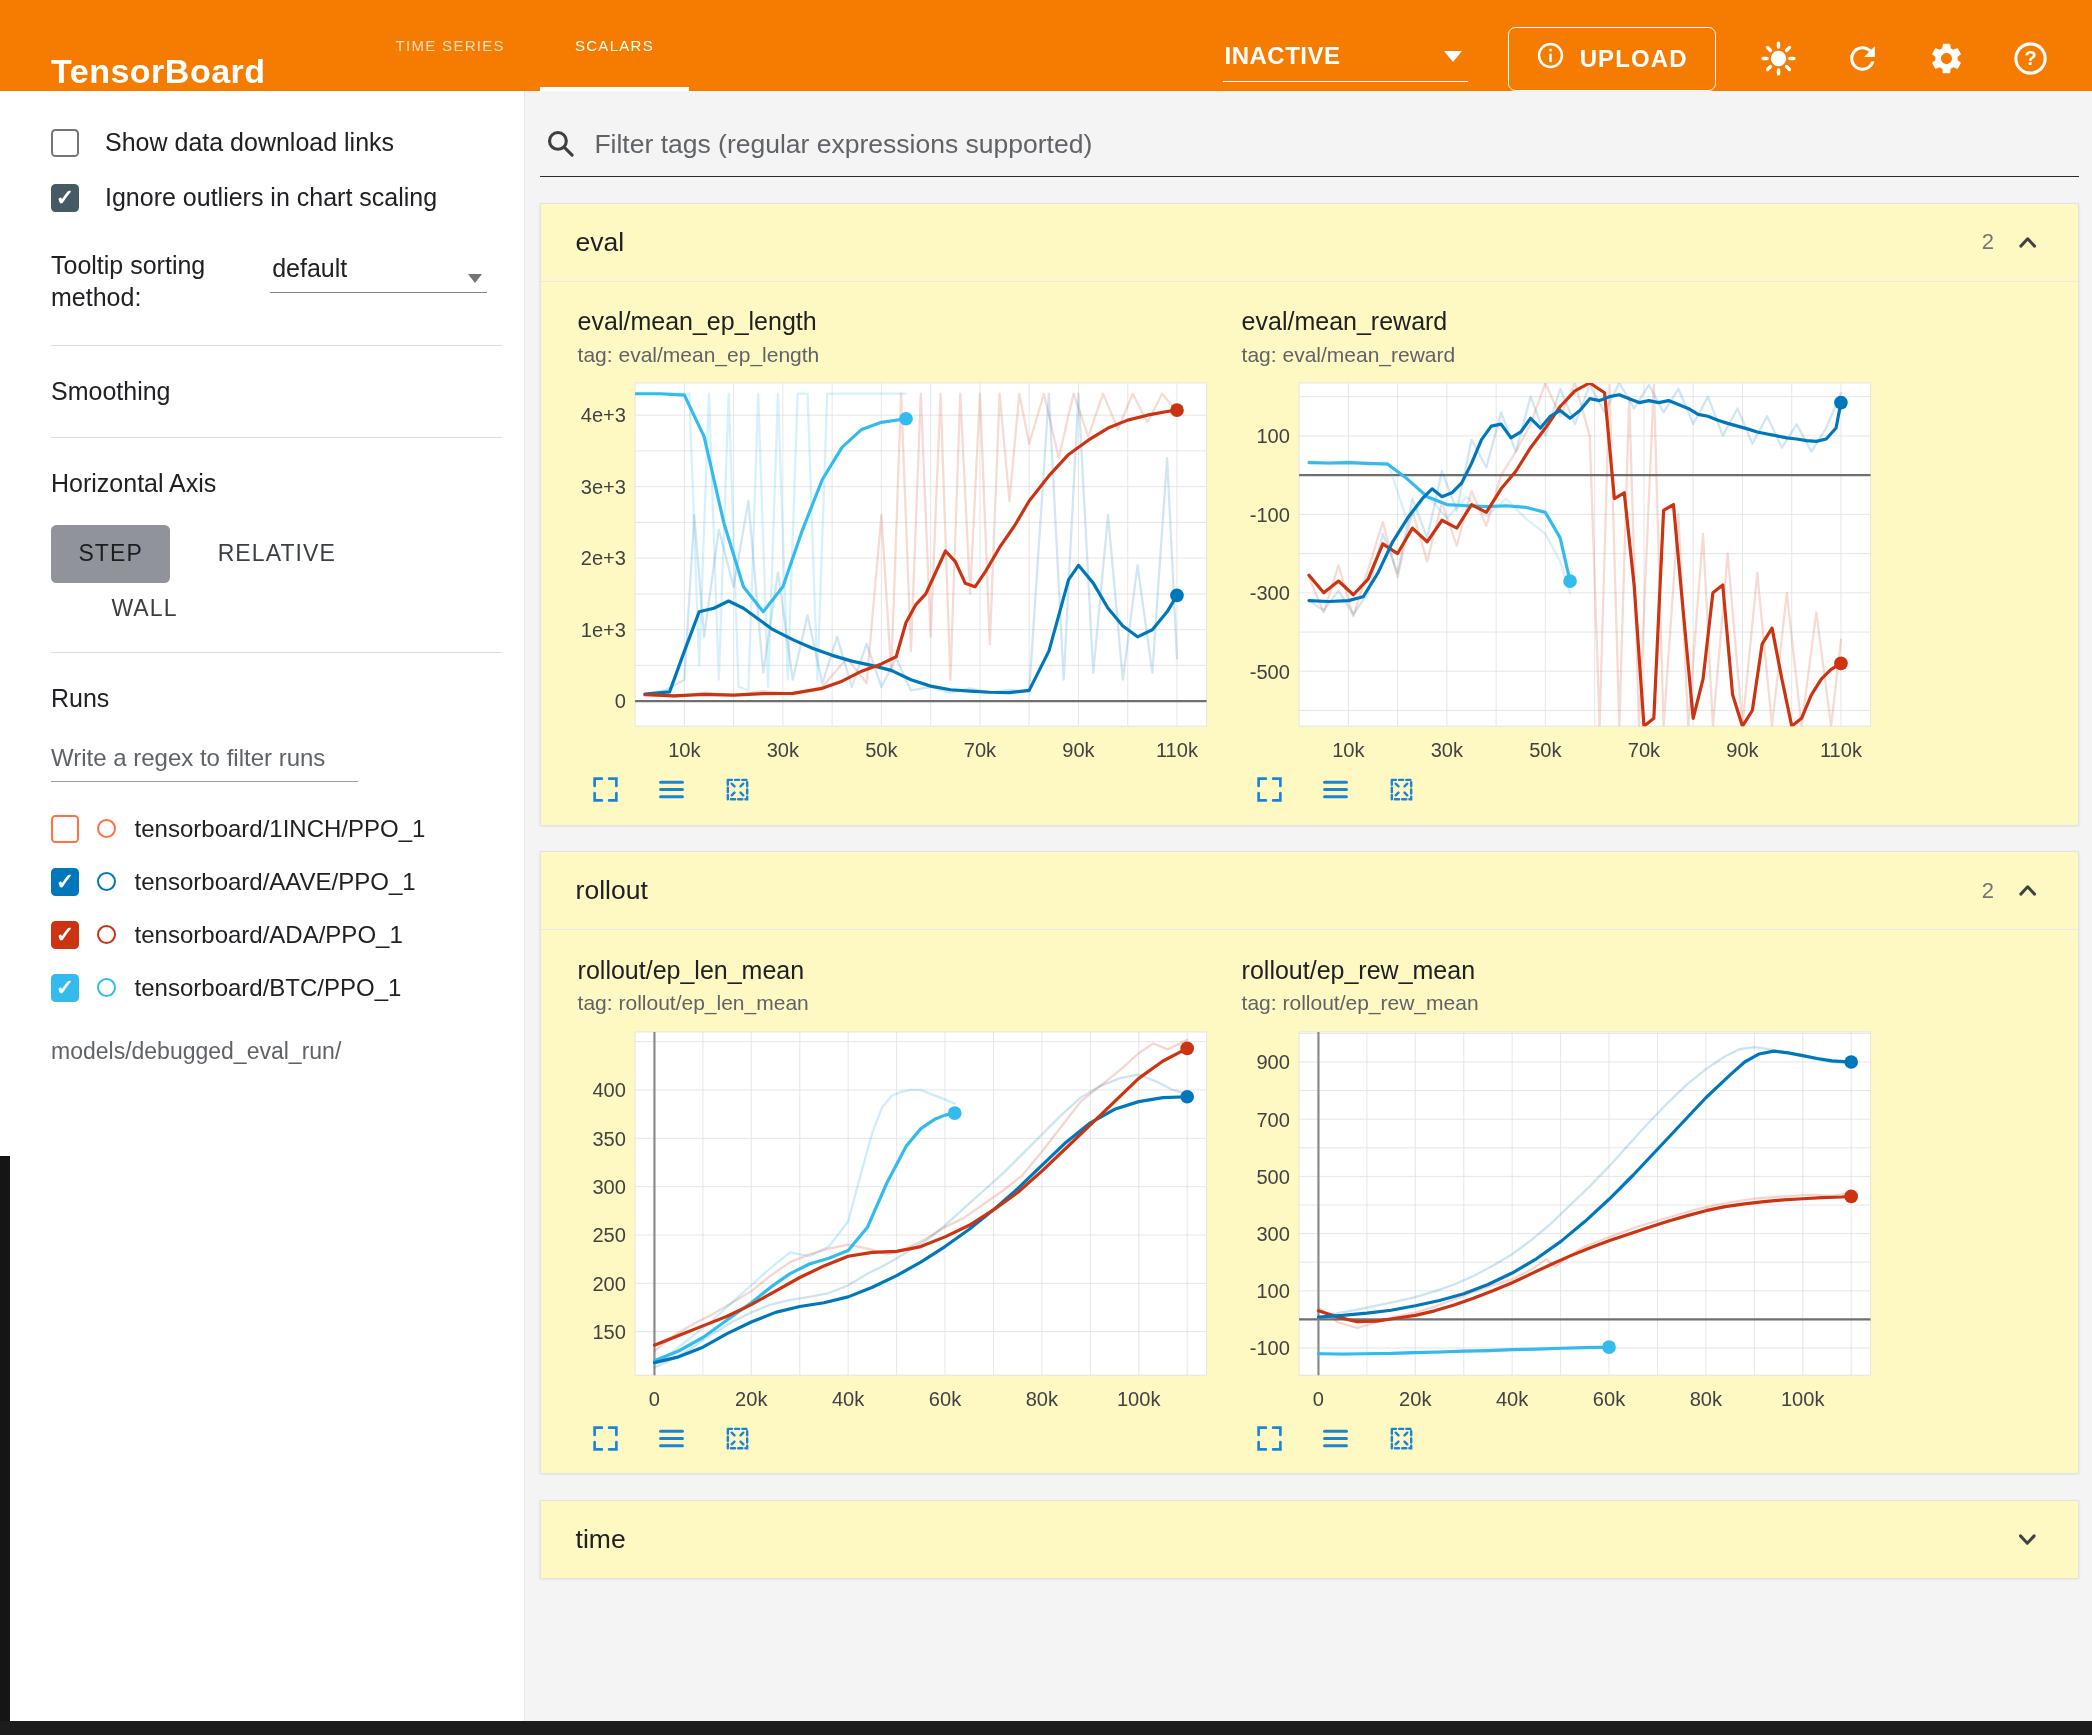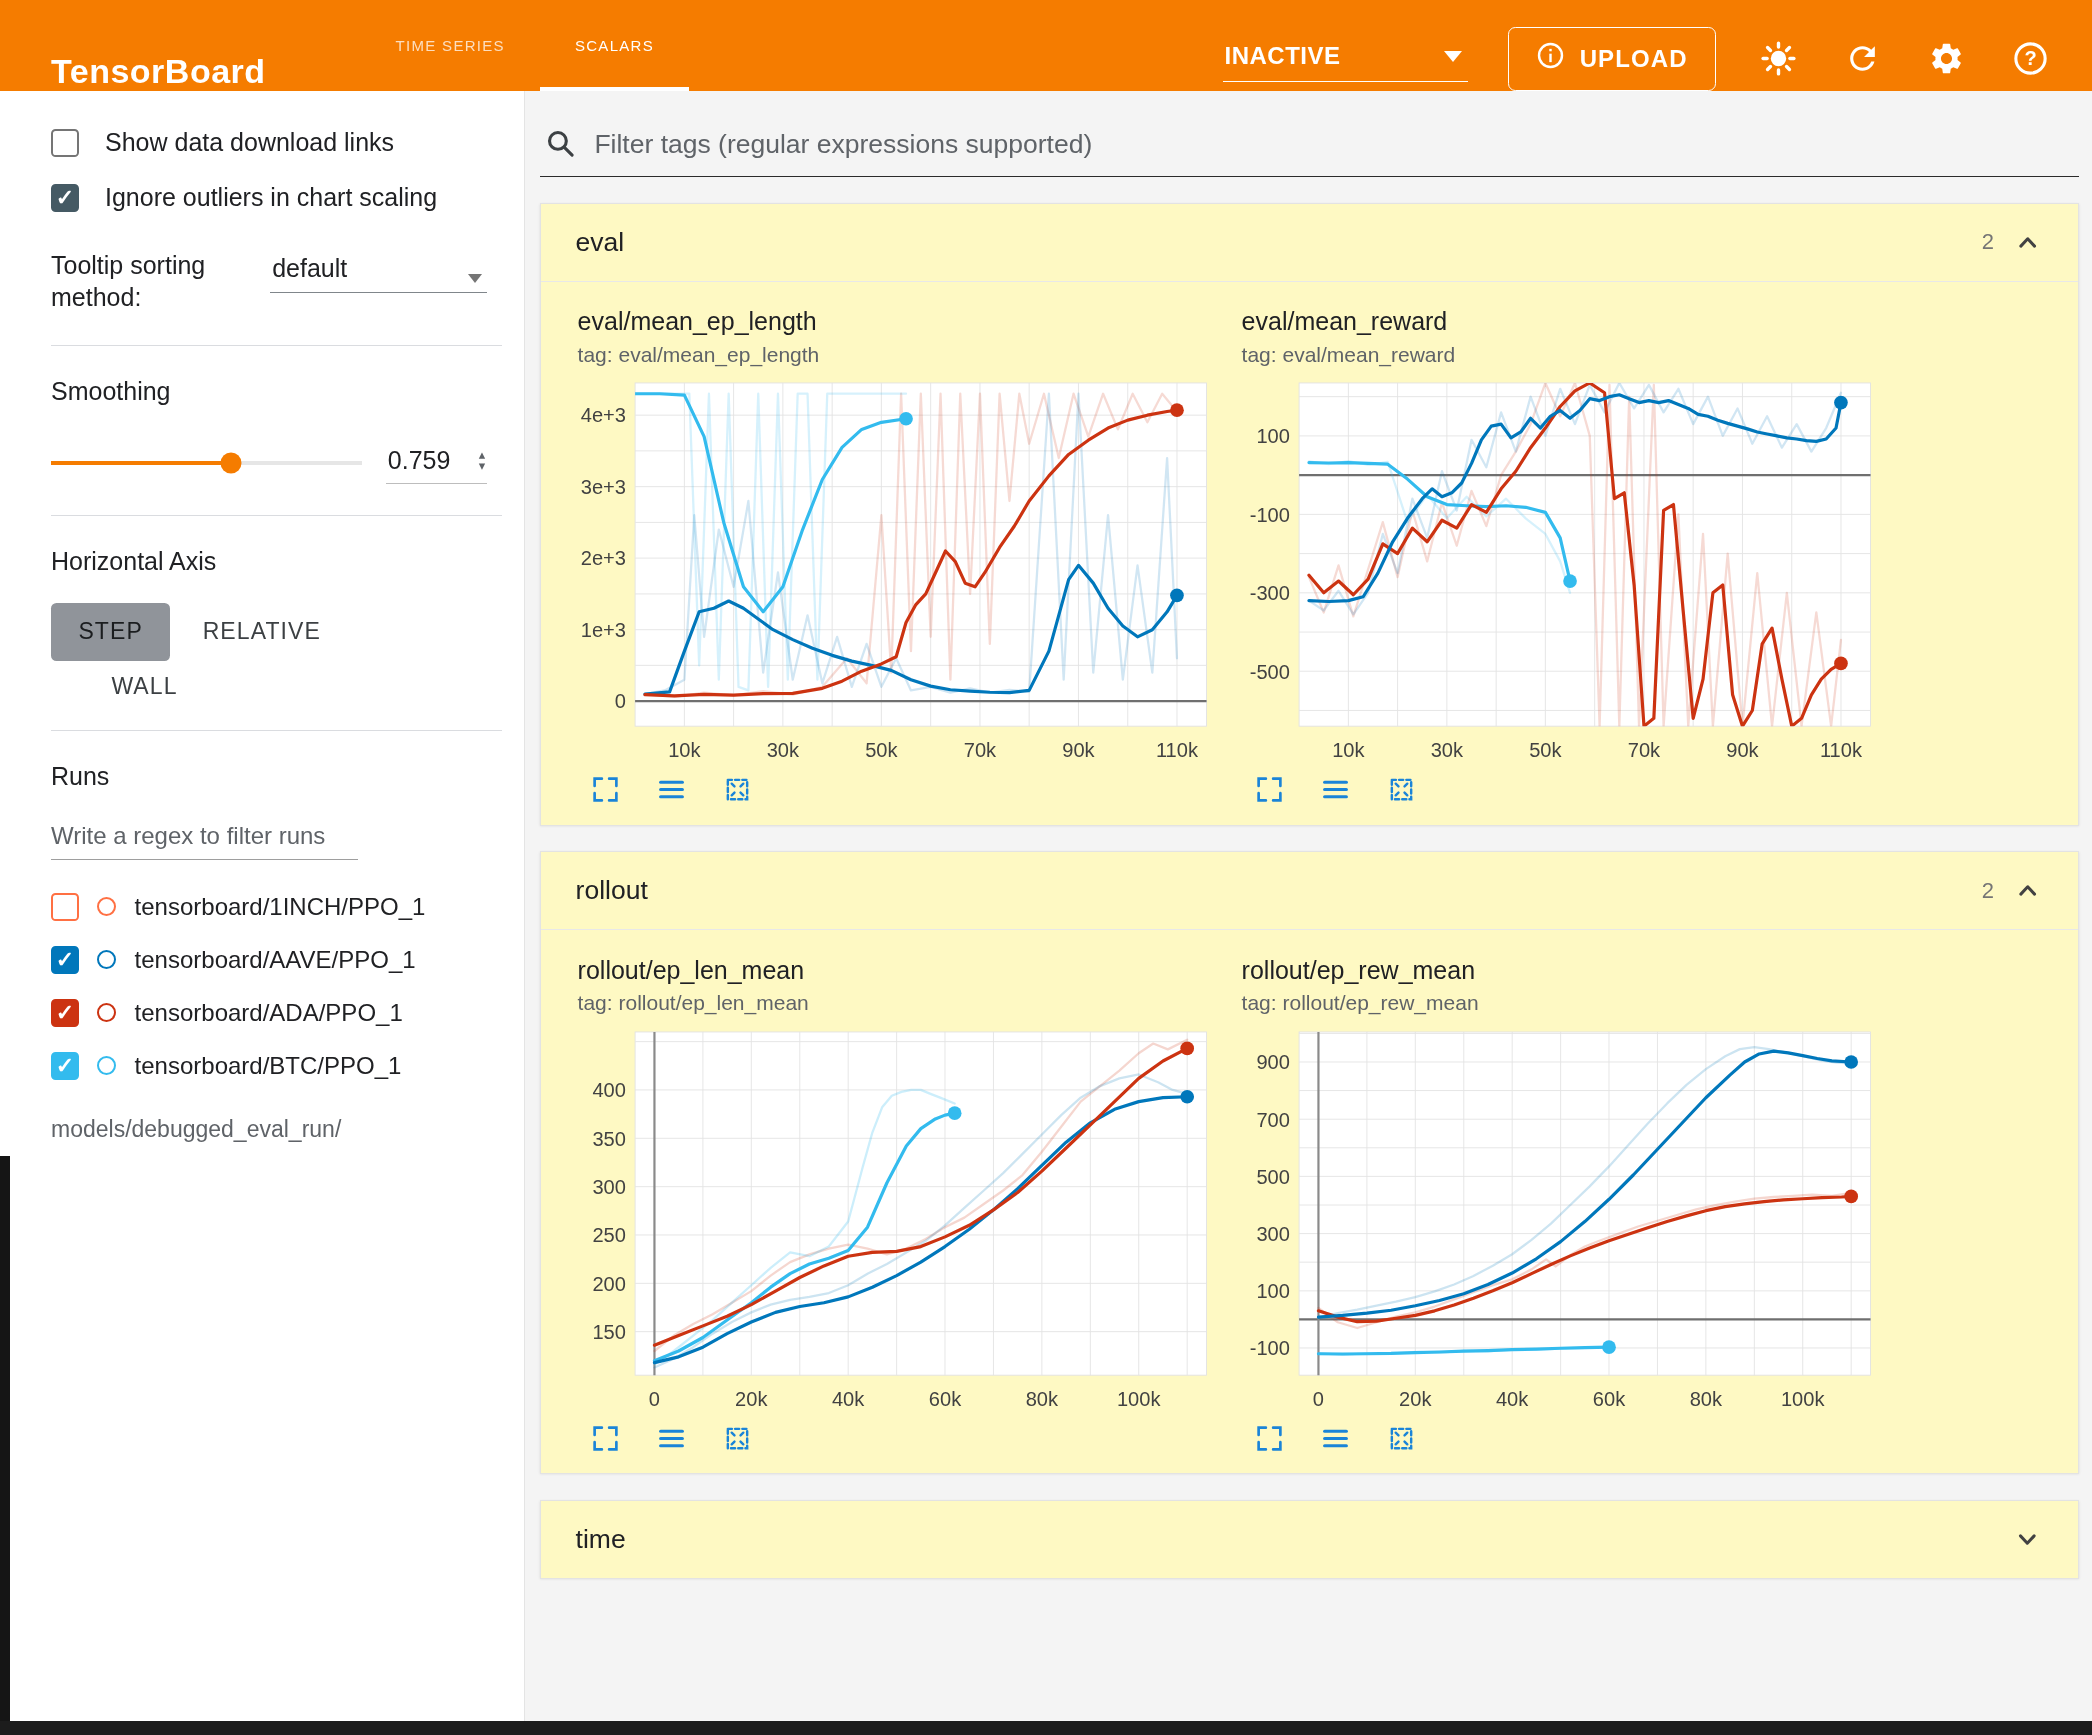--- a/index.html
+++ b/index.html
@@ -25,21 +25,21 @@
 .tooltip-label{width:192px;line-height:1.3}
 .mini-dd{flex:1;display:flex;align-items:flex-end;justify-content:space-between;border-bottom:0.9px solid #80868b;padding:5.5px 5.5px 9.1px 1.8px;cursor:pointer}
 .caret-g{width:0;height:0;border-left:7.3px solid transparent;border-right:7.3px solid transparent;border-top:9.1px solid #757575}
 .hr{border-top:0.9px solid #dadce0;margin:31px -14.6px 31px 0}
 .slider-row{display:flex;align-items:center;gap:24px;margin-top:37px}
 .slider{position:relative;flex:1;height:3.7px;background:#e6e6e6;cursor:pointer}
 .slider-fill{position:absolute;left:0;top:0;height:3.7px;width:58%;background:#f57c00}
 .slider-thumb{position:absolute;left:58%;top:50%;transform:translate(-50%,-50%);width:21px;height:21px;border-radius:50%;background:#f57c00}
 .smooth-val{width:101px;border-bottom:0.9px solid #bdbdbd;padding:3.7px 1.8px 7.3px;display:flex;justify-content:space-between;align-items:center;cursor:text}
 .spin{display:flex;flex-direction:column;font-size:12.8px;color:#5f6368;line-height:.85}
-.axis-btns{display:flex;align-items:center;gap:5px;margin-top:27.4px}
+.axis-btns{display:flex;align-items:center;gap:20px;margin-top:27.4px}
 .axis-btn{font-size:23px;letter-spacing:1.1px;color:#3c4043;padding:15.5px 27.4px;border-radius:5.5px;cursor:pointer}
 .axis-btn.selected{background:#90949a;color:#1b1d1f}
 .wall-row{margin:9.1px 0 0 33px}
 .runs-title{margin-bottom:24px}
 .regex-input{border:none;outline:none;border-bottom:0.9px solid #9e9e9e;width:307px;font-size:24px;padding:7.3px 0 9.1px;color:#202124;background:transparent;font-family:inherit}
 .regex-input::placeholder{color:#5f6368}
 .runs-list{margin-top:20px}
 .run-row{display:flex;align-items:center;gap:18.3px;height:53px;font-size:24px;cursor:pointer}
 .run-ring{width:19px;height:19px;border-radius:50%;border:2.7px solid #999;flex-shrink:0;background:#fff}
 .toggle-all{margin-top:14.6px;background:#e9e9e9;border-radius:5.5px;width:100%;padding:17.4px 0;text-align:center;font-size:23px;letter-spacing:1.3px;color:#5f6368;cursor:pointer}
@@ -136,33 +136,20 @@
     </div>
     <div class="tooltip-row">
       <div class="tooltip-label">Tooltip sorting method:</div>
       <div class="mini-dd">
         <span>default</span>
         <span class="caret-g"></span>
       </div>
     </div>
     <div class="hr"></div>
     <div>Smoothing</div>
-    <div class="slider-row">
-      <div class="slider">
-        <div class="slider-fill"></div>
-        <div class="slider-thumb"></div>
-      </div>
-      <div class="smooth-val">
-        <span>0.759</span>
-        <span class="spin">
-            <span>▴</span>
-            <span>▾</span>
-          </span>
-      </div>
-    </div>
     <div class="hr"></div>
     <div>Horizontal Axis</div>
     <div class="axis-btns">
       <span class="axis-btn selected">STEP</span>
       <span class="axis-btn">RELATIVE</span>
     </div>
     <div class="wall-row">
       <span class="axis-btn">WALL</span>
     </div>
     <div class="hr"></div>

